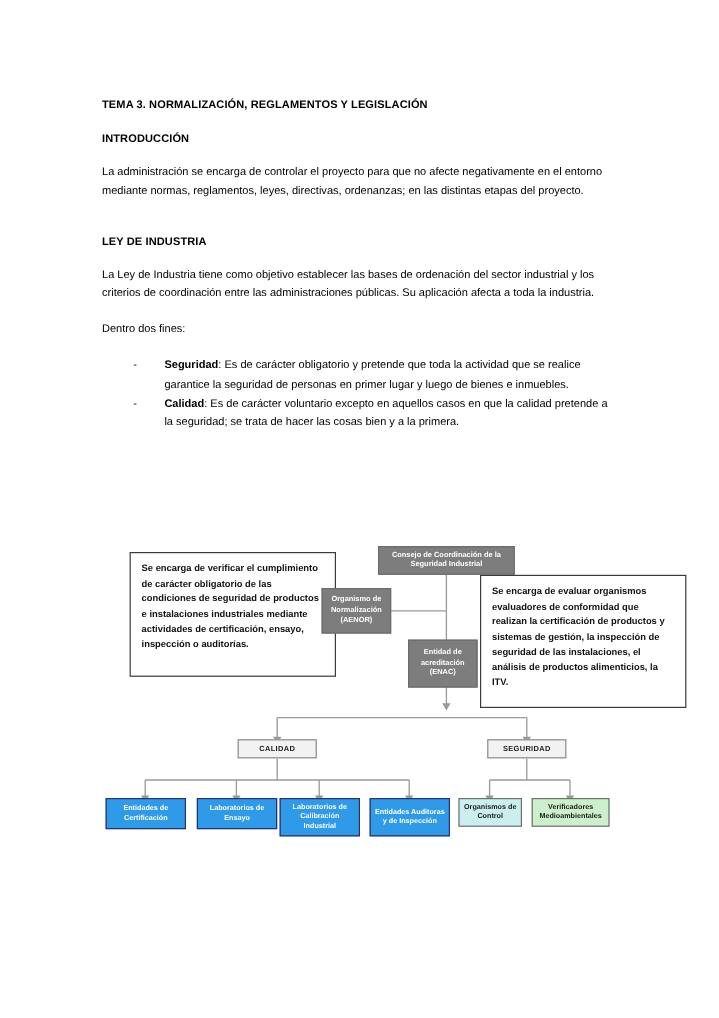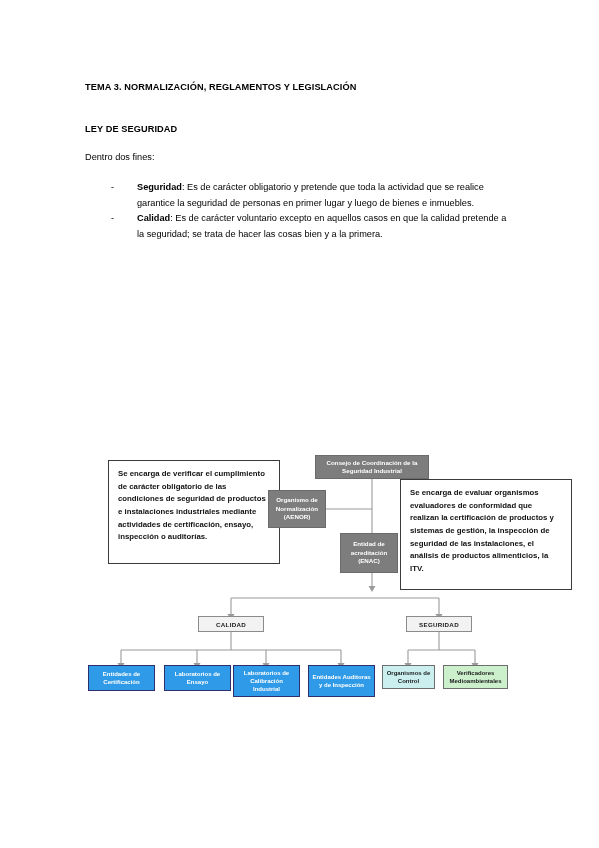--- a/index.html
+++ b/index.html
@@ -160,27 +160,30 @@
 </style>
 </head>
 <body>
 
 <div class="page">
 
   <div class="doc">
 
     <h1 class="h-title">TEMA 3. NORMALIZACIÓN, REGLAMENTOS Y LEGISLACIÓN</h1>
 
-
+    <h2 class="h-sub">INTRODUCCIÓN</h2>
+
+    <p class="body-par">La administración se encarga de controlar el proyecto para que no afecte negativamente en el entorno mediante normas, reglamentos, leyes, directivas, ordenanzas; en las distintas etapas del proyecto.</p>
 
 
     <div class="gap-lg"></div>
 
-    <h2 class="h-sub">LEY DE SEGURIDAD</h2>
-
+    <h2 class="h-sub">LEY DE INDUSTRIA</h2>
+
+    <p class="body-par">La Ley de Industria tiene como objetivo establecer las bases de ordenación del sector industrial y los criterios de coordinación entre las administraciones públicas. Su aplicación afecta a toda la industria.</p>
 
     <p class="body-par">Dentro dos fines:</p>
 
     <ul class="fines">
       <li>
         <span class="dash">-</span><b>Seguridad</b><span>: Es de carácter obligatorio y pretende que toda la actividad que se realice garantice la seguridad de personas en primer lugar y luego de bienes e inmuebles.</span>
       </li>
       <li>
         <span class="dash">-</span><b>Calidad</b><span>: Es de carácter voluntario excepto en aquellos casos en que la calidad pretende a la seguridad; se trata de hacer las cosas bien y a la primera.</span>
       </li>

